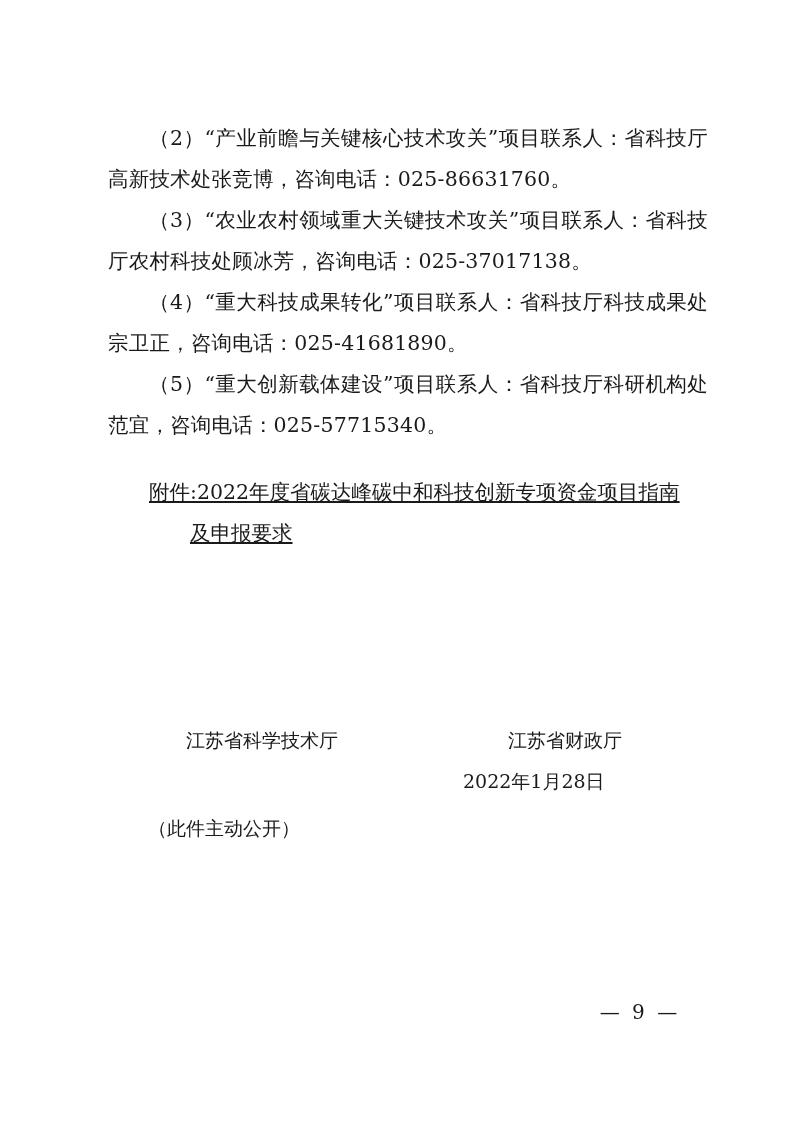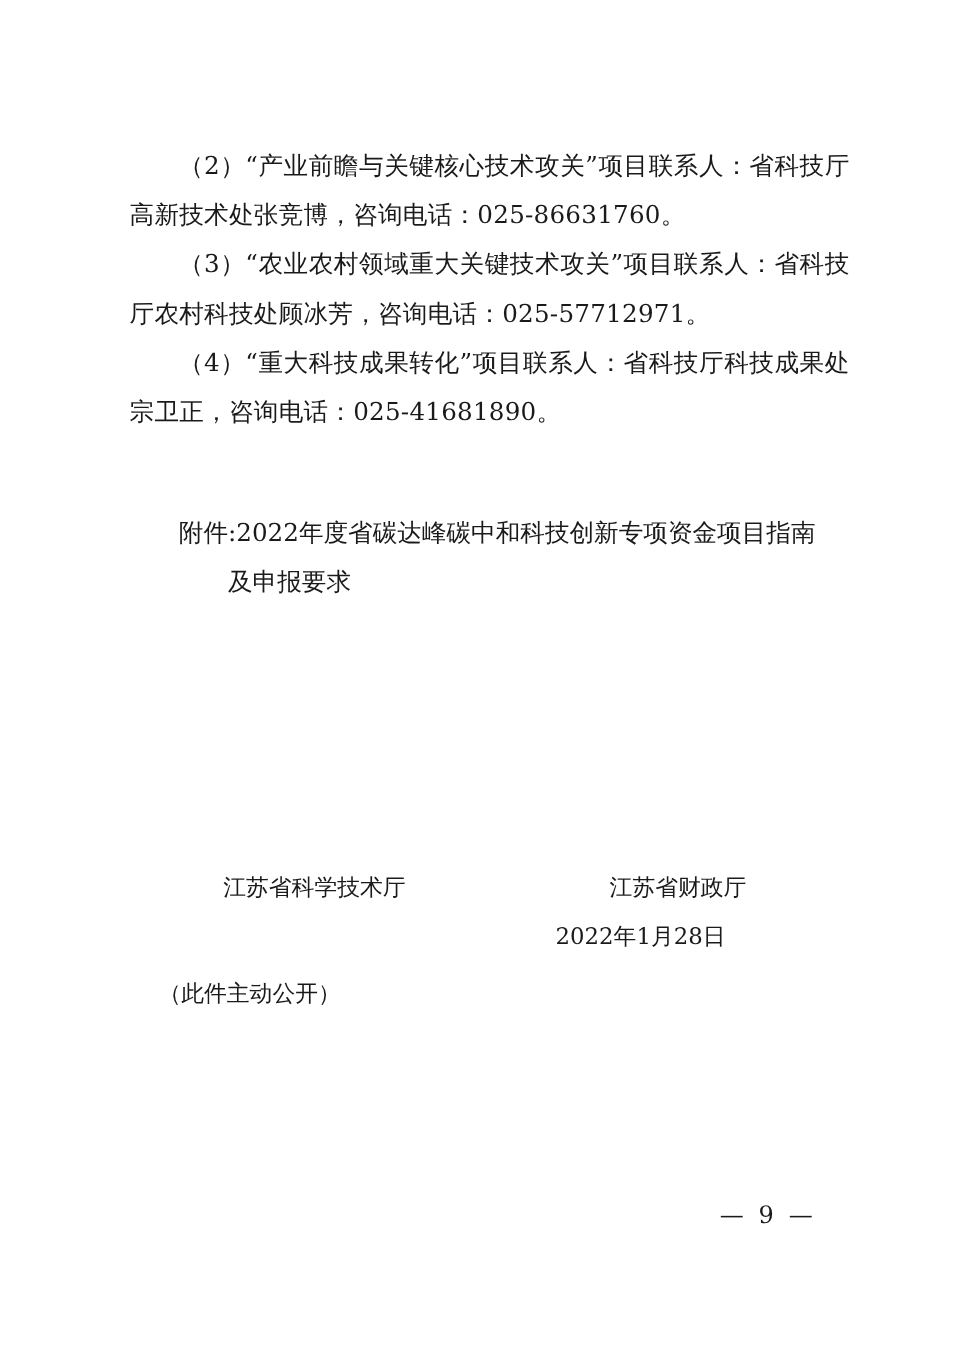--- a/index.html
+++ b/index.html
@@ -32,24 +32,25 @@
   .para {
     font-size: 20.5px;
     line-height: 41px;
     text-align: justify;
     text-justify: inter-ideograph;
     letter-spacing: 0.2px;
     margin: 0 0 0 0;
     text-indent: 41px;
   }
   .attachment-block {
-    margin-top: 60px;
+    margin-top: 26px;
     font-size: 20.5px;
     line-height: 41px;
     padding-left: 41px;
+    text-decoration: underline;
   }
   .attachment-line1 {
     text-indent: 0;
   }
   .attachment-line2 {
     padding-left: 41px;
   }
   .signature {
     position: absolute;
     left: 108px;
@@ -77,21 +78,21 @@
   }
   .sig-date {
     position: absolute;
     left: 355px;
     top: 41px;
     white-space: nowrap;
     text-align: center;
   }
   .public-note {
     position: absolute;
-    left: 24px;
+    left: 40px;
     top: 88px;
     white-space: nowrap;
   }
   .page-number {
     position: absolute;
     left: 0;
     top: 1000px;
     width: 800px;
     text-align: center;
     font-size: 20px;
@@ -103,22 +104,23 @@
     letter-spacing: 3px;
   }
 </style>
 </head>
 <body>
 
 <div class="page">
 
   <div class="doc-body">
     <p class="para">（2）“产业前瞻与关键核心技术攻关”项目联系人：省科技厅高新技术处张竞博，咨询电话：025-86631760。</p>
-    <p class="para">（3）“农业农村领域重大关键技术攻关”项目联系人：省科技厅农村科技处顾冰芳，咨询电话：025-57712971。</p>
+    <p class="para">（3）“农业农村领域重大关键技术攻关”项目联系人：省科技厅农村科技处顾冰芳，咨询电话：025-37017138。</p>
     <p class="para">（4）“重大科技成果转化”项目联系人：省科技厅科技成果处宗卫正，咨询电话：025-41681890。</p>
+    <p class="para">（5）“重大创新载体建设”项目联系人：省科技厅科研机构处范宜，咨询电话：025-57715340。</p>
 
     <div class="attachment-block">
       <div class="attachment-line1">附件:2022年度省碳达峰碳中和科技创新专项资金项目指南</div>
       <div class="attachment-line2">及申报要求</div>
     </div>
   </div>
 
   <div class="signature">
     <div class="sig-row">
       <span class="sig-left">江苏省科学技术厅</span>

